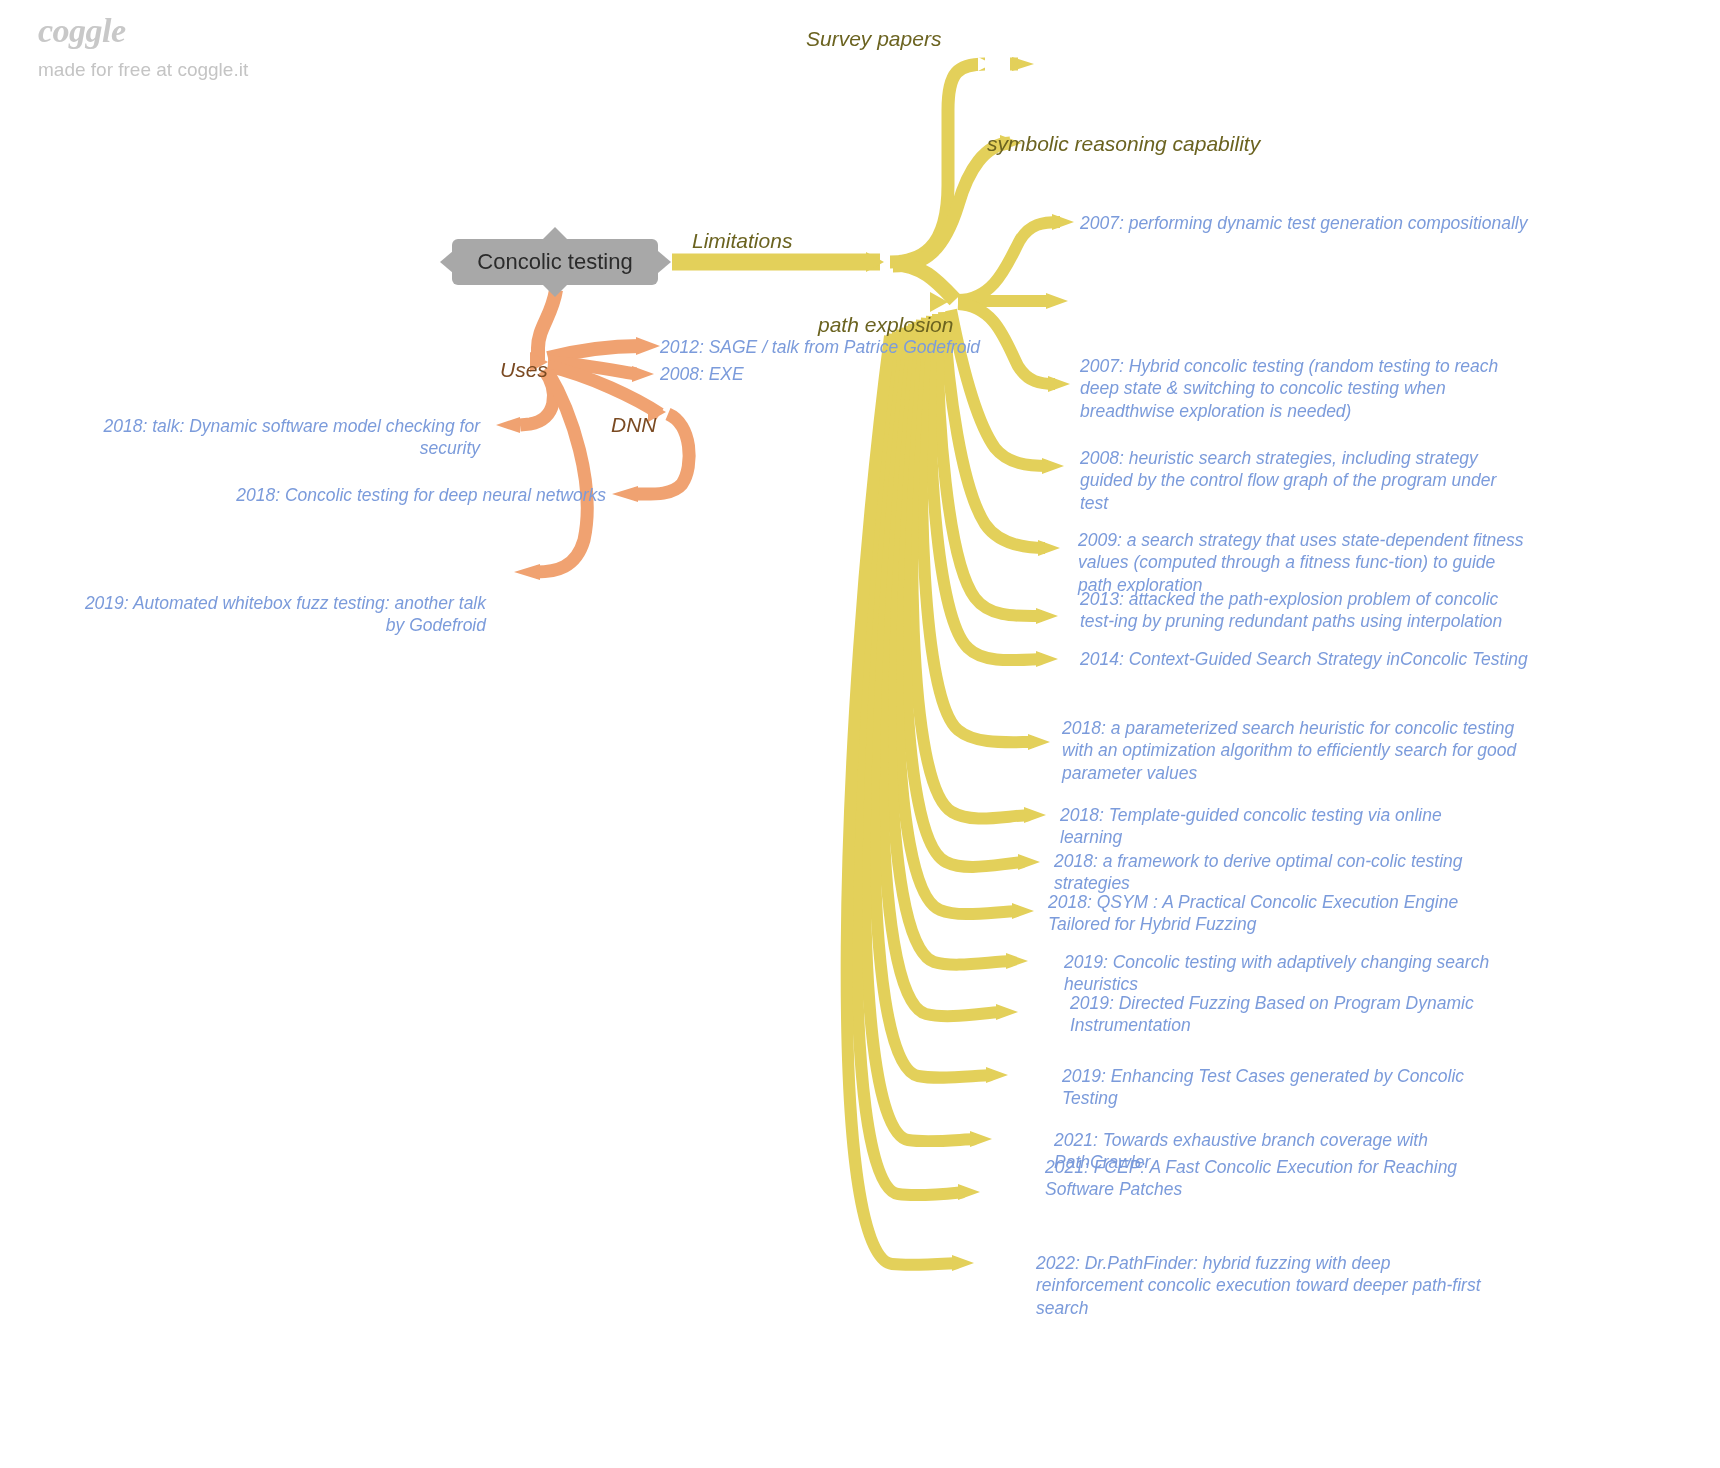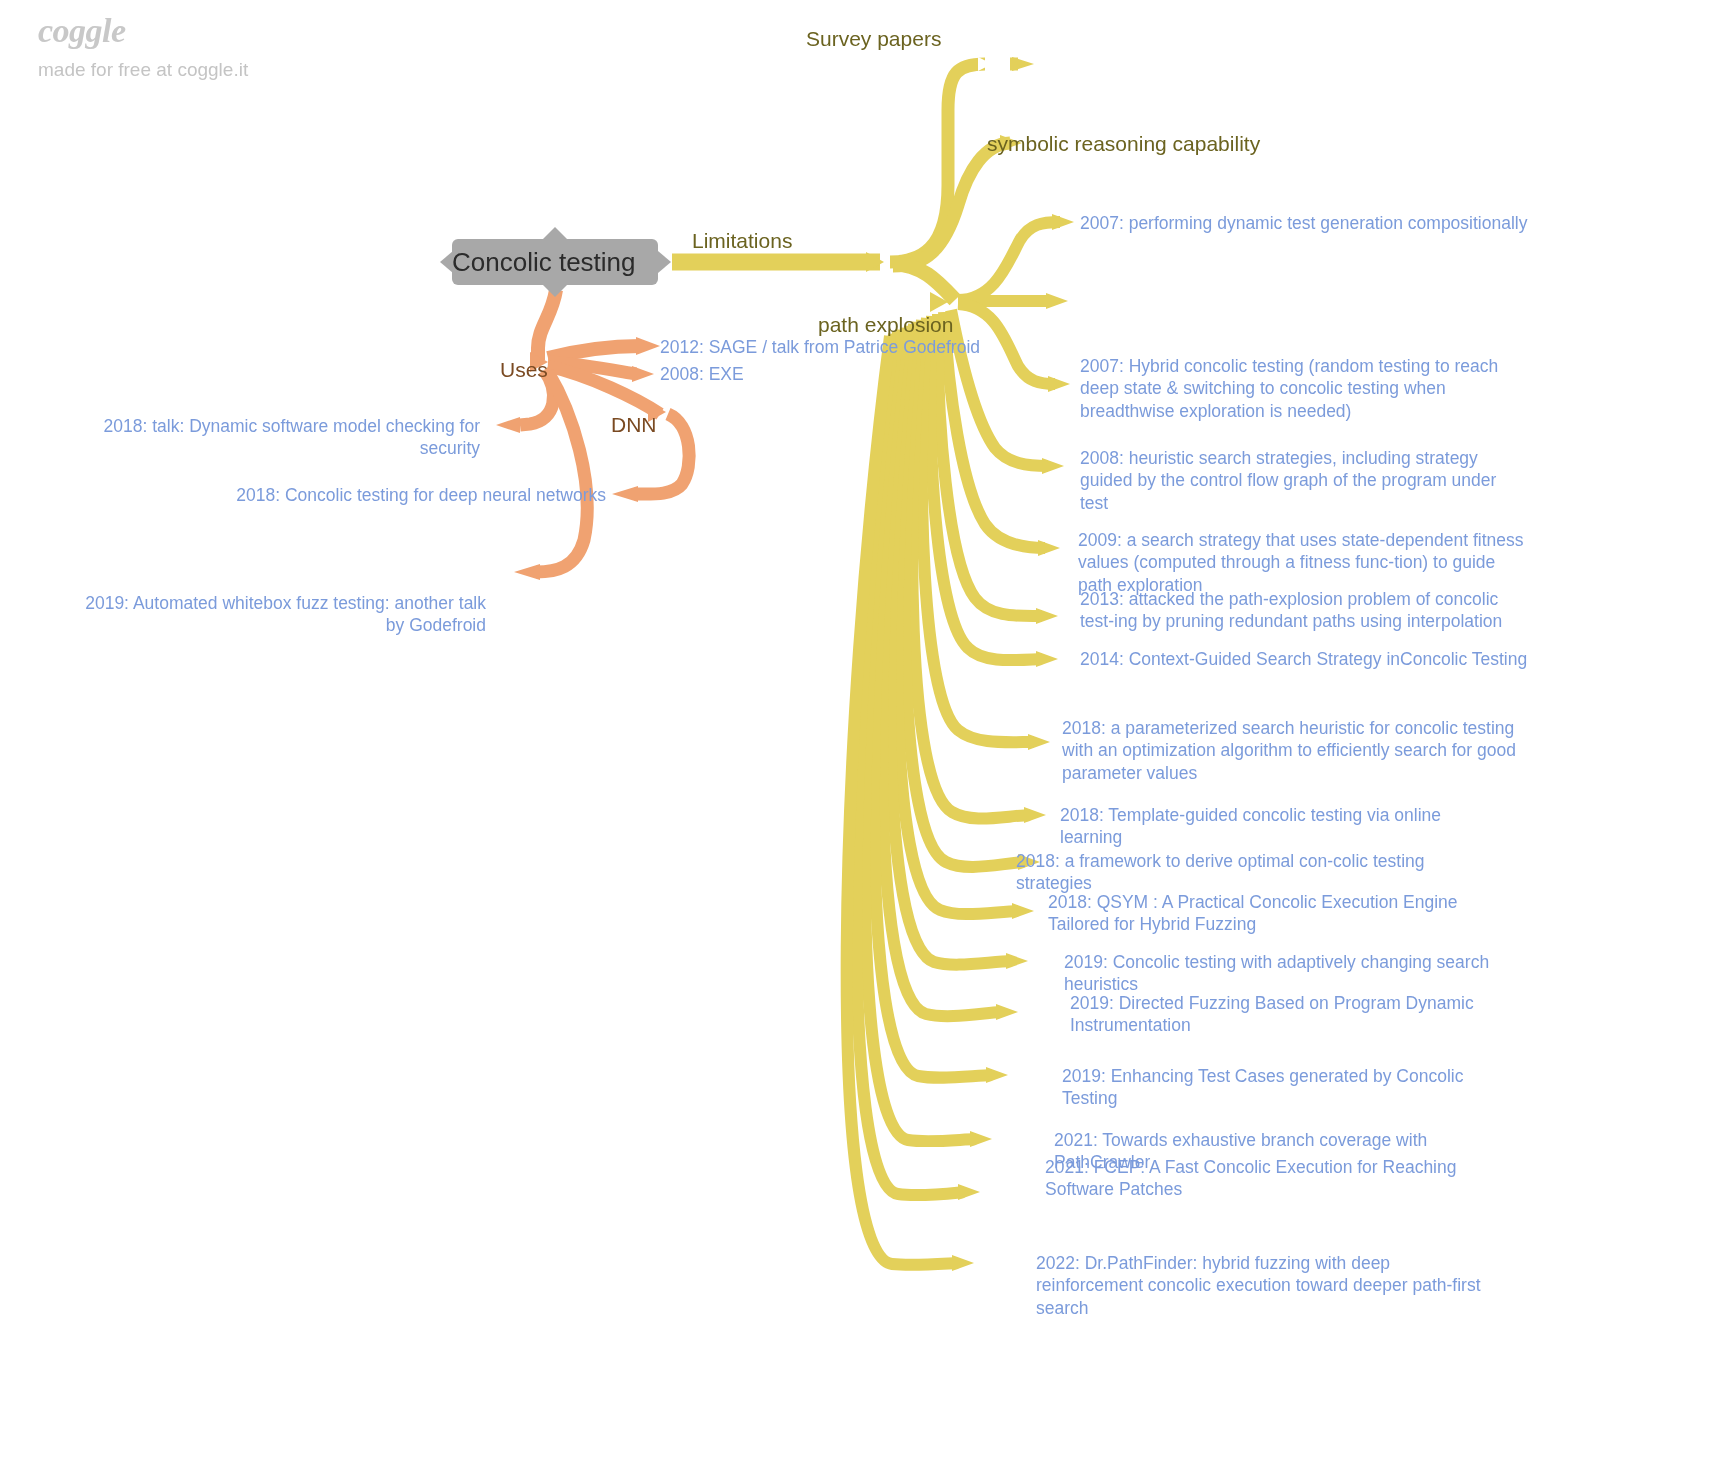--- a/index.html
+++ b/index.html
@@ -57,22 +57,23 @@
   .root-node {
     position: absolute;
     left: 452px;
     top: 239px;
     width: 206px;
     height: 46px;
     background: #a8a8a8;
     border-radius: 6px;
     display: flex;
     align-items: center;
+    justify-content: center;
     color: #2b2b2b;
-    font-size: 26px;
+    font-size: 22px;
     white-space: nowrap;
   }
   .root-node::before,
   .root-node::after {
     content: "";
     position: absolute;
     width: 0; height: 0;
   }
   
   .nub {
@@ -118,20 +119,21 @@
     border-left: 13px solid transparent;
     border-right: 13px solid transparent;
     border-top: 13px solid #a8a8a8;
   }
 
   
   .lbl {
     position: absolute;
     line-height: 1.28;
     white-space: pre-wrap;
+    font-style: italic;
   }
   .lbl-cat {
     color: #6b6320;
     font-size: 21px;
   }
   .lbl-cat-orange {
     color: #7a4a22;
     font-size: 21px;
   }
   .lbl-leaf {
@@ -274,21 +276,21 @@
   <div class="lbl lbl-leaf" style="left:1078px; top:529px; width:452px;">2009: a search strategy that uses state-dependent fitness values (computed through a fitness func-tion) to guide path exploration</div>
 
   <div class="lbl lbl-leaf" style="left:1080px; top:588px; width:432px;">2013: attacked the path-explosion problem of concolic test-ing by pruning redundant paths using interpolation</div>
 
   <div class="lbl lbl-leaf" style="left:1080px; top:648px; width:450px;">2014: Context-Guided Search Strategy inConcolic Testing</div>
 
   <div class="lbl lbl-leaf" style="left:1062px; top:717px; width:456px;">2018: a parameterized search heuristic for concolic testing with an optimization algorithm to efficiently search for good parameter values</div>
 
   <div class="lbl lbl-leaf" style="left:1060px; top:804px; width:440px;">2018: Template-guided concolic testing via online learning</div>
 
-  <div class="lbl lbl-leaf" style="left:1016px; top:850px; width:470px;">2018: a framework to derive optimal con-colic testing strategies</div>
+  <div class="lbl lbl-leaf" style="left:1054px; top:850px; width:470px;">2018: a framework to derive optimal con-colic testing strategies</div>
 
   <div class="lbl lbl-leaf" style="left:1048px; top:891px; width:450px;">2018: QSYM : A Practical Concolic Execution Engine Tailored for Hybrid Fuzzing</div>
 
   <div class="lbl lbl-leaf" style="left:1064px; top:951px; width:460px;">2019: Concolic testing with adaptively changing search heuristics</div>
 
   <div class="lbl lbl-leaf" style="left:1070px; top:992px; width:410px;">2019: Directed Fuzzing Based on Program Dynamic Instrumentation</div>
 
   <div class="lbl lbl-leaf" style="left:1062px; top:1065px; width:450px;">2019: Enhancing Test Cases generated by Concolic Testing</div>
 
   <div class="lbl lbl-leaf" style="left:1054px; top:1129px; width:450px;">2021: Towards exhaustive branch coverage with PathCrawler</div>

